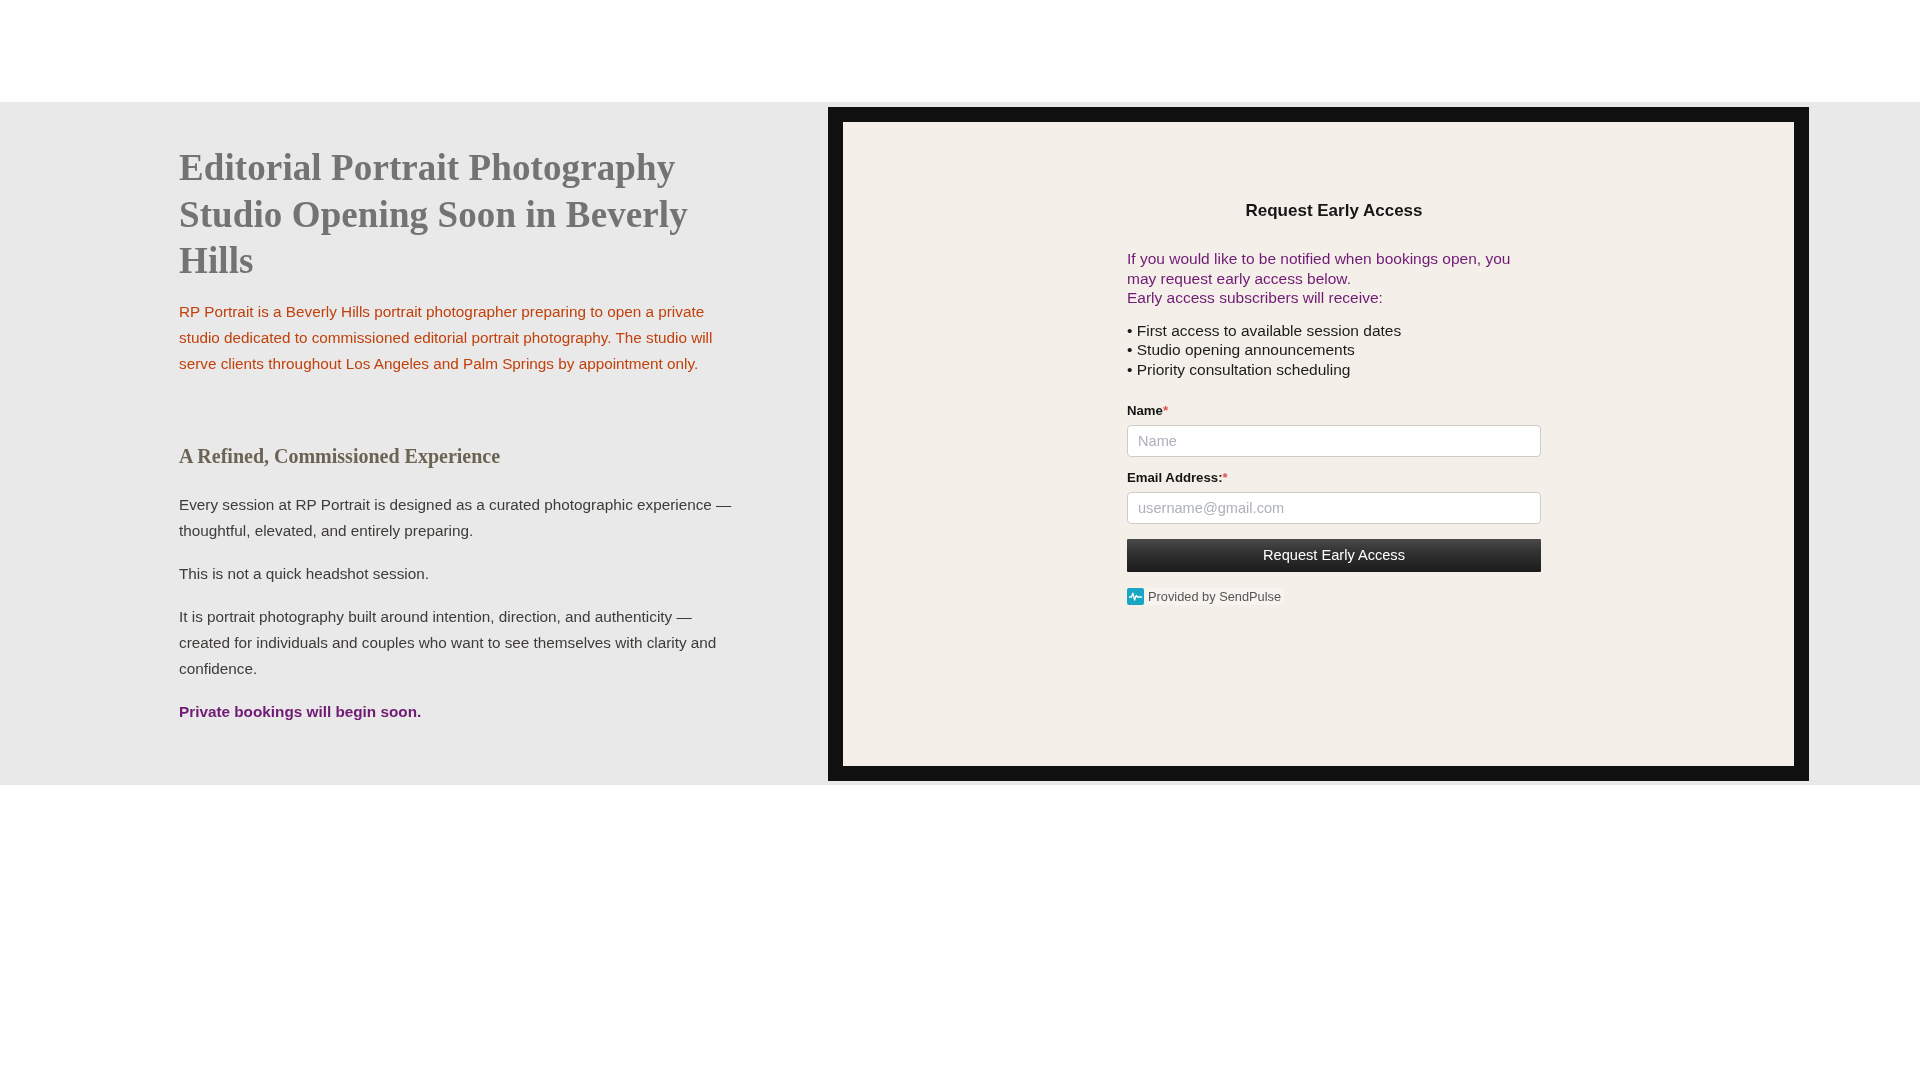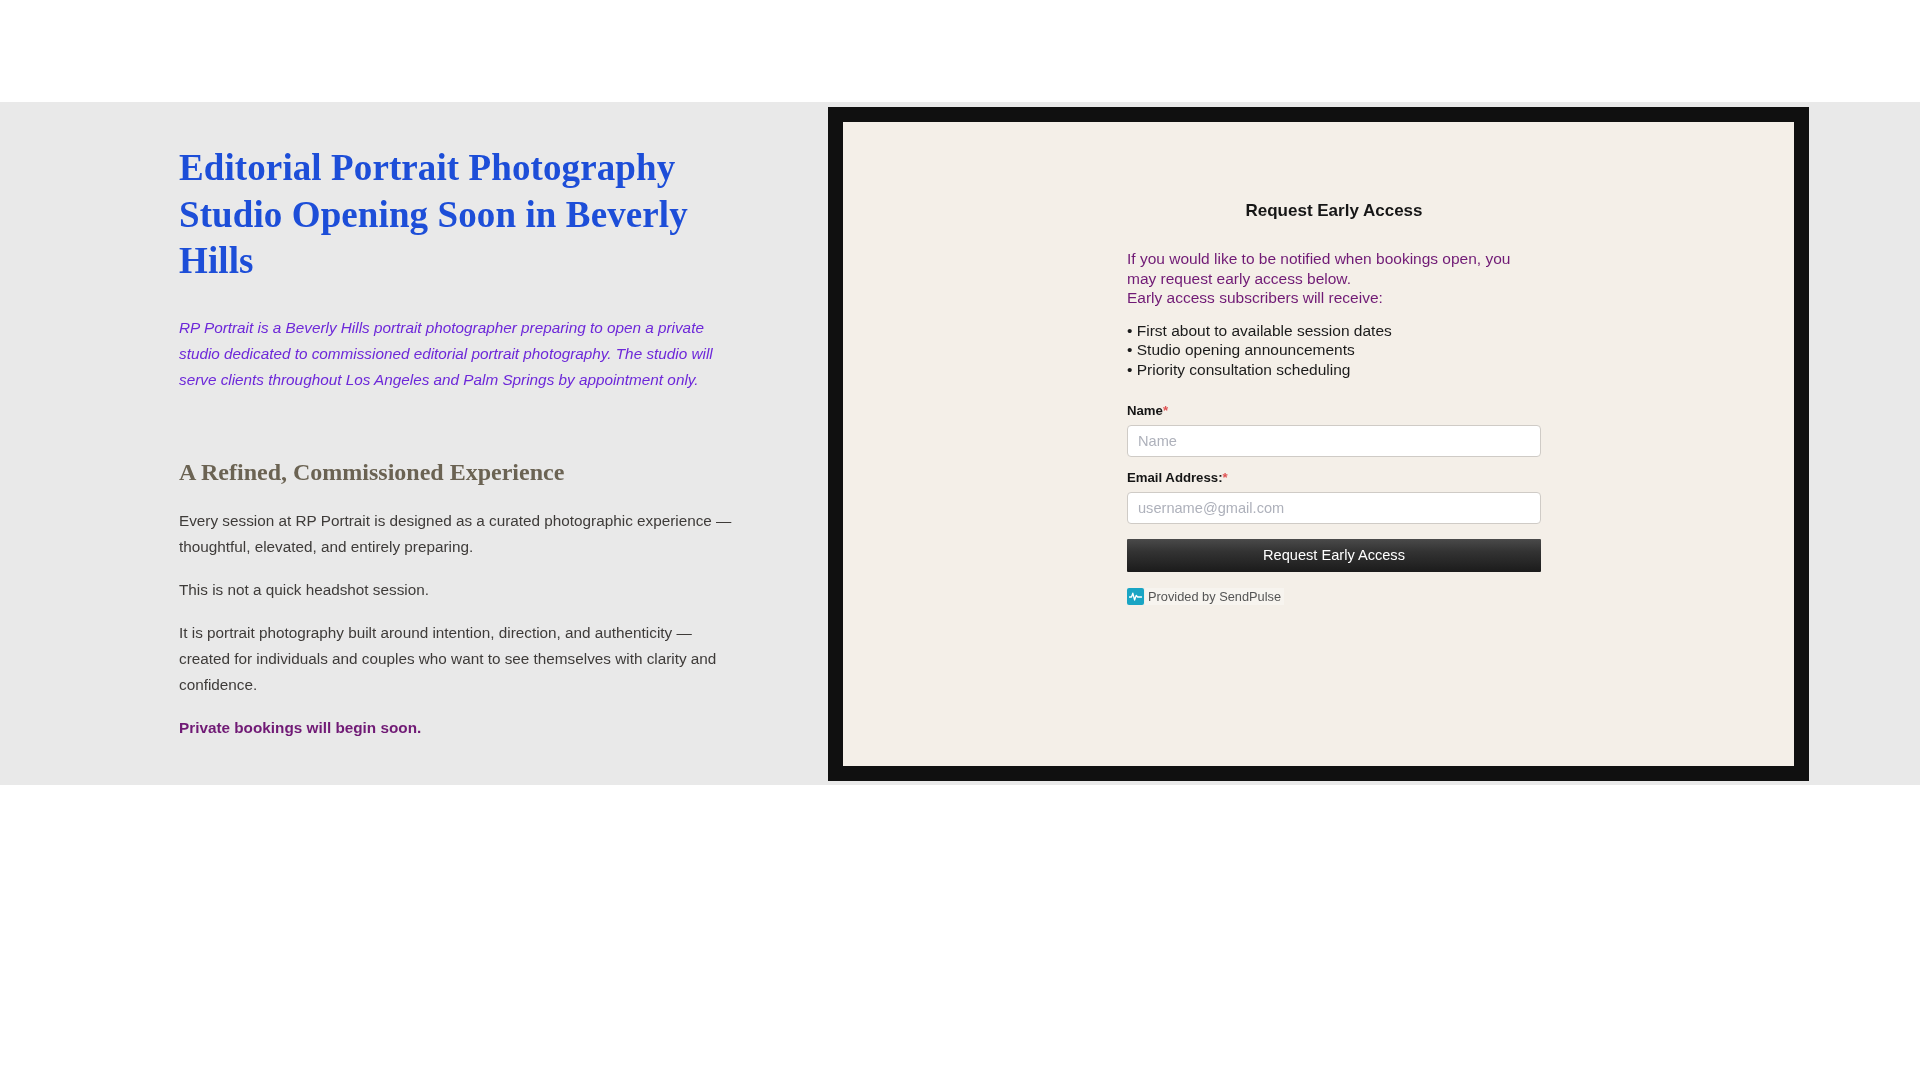--- a/index.html
+++ b/index.html
@@ -35,38 +35,37 @@
     left: 179px;
     top: 145px;
     width: 580px;
   }
 
   .editorial-title {
     font-family: "Liberation Serif", serif;
     font-weight: bold;
     font-size: 37px;
     line-height: 46.5px;
-    color: #1d4ed8;
+    color: #737373;
     letter-spacing: 0.1px;
-    margin-bottom: 30px;
+    margin-bottom: 14px;
   }
 
   .editorial-lead {
     font-family: "Liberation Sans", sans-serif;
     font-size: 15.3px;
     line-height: 26px;
-    color: #6d28d9;
+    color: #c2410c;
     width: 563px;
-    font-style: italic;
   }
 
   .editorial-subtitle {
     font-family: "Liberation Serif", serif;
     font-weight: bold;
-    font-size: 24px;
+    font-size: 20px;
     line-height: 30px;
     color: #6b6353;
     margin-top: 64px;
     margin-bottom: 21px;
   }
 
   .editorial-para {
     font-family: "Liberation Sans", sans-serif;
     font-size: 15.3px;
     line-height: 26px;
@@ -237,21 +236,21 @@
 
   <div class="form-frame">
     <div class="form-surface">
       <div class="form-inner">
 
         <div class="form-title">Request Early Access</div>
 
         <div class="form-intro" style="white-space: pre-line;">If you would like to be notified when bookings open, you may request early access below.
 Early access subscribers will receive:</div>
 
-        <div class="form-bullets" style="white-space: pre-line;">• First about to available session dates
+        <div class="form-bullets" style="white-space: pre-line;">• First access to available session dates
 • Studio opening announcements
 • Priority consultation scheduling</div>
 
         <div class="field-block">
           <label class="field-label"><span>Name</span><span class="req-star">*</span></label>
           <input class="field-input" type="text" placeholder="Name" style="">
         </div>
 
         <div class="field-block">
           <label class="field-label"><span>Email Address:</span><span class="req-star">*</span></label>

